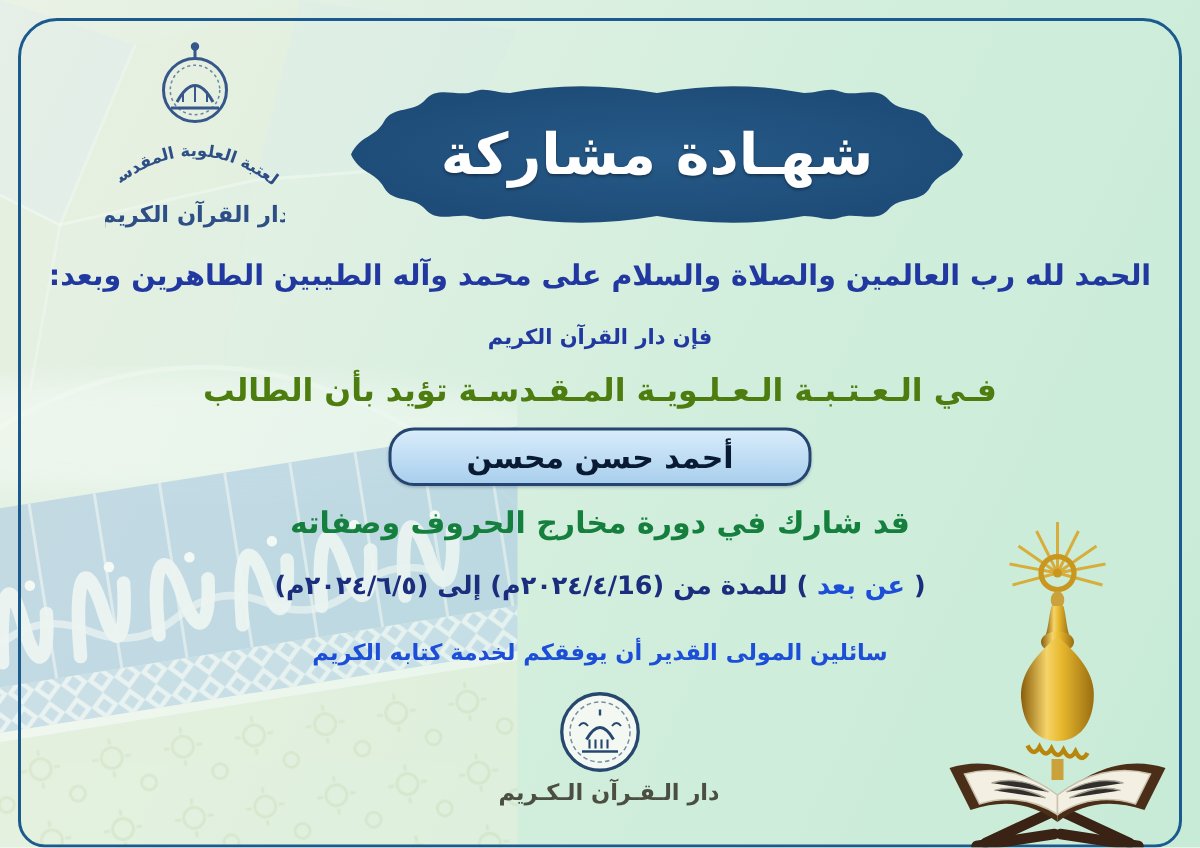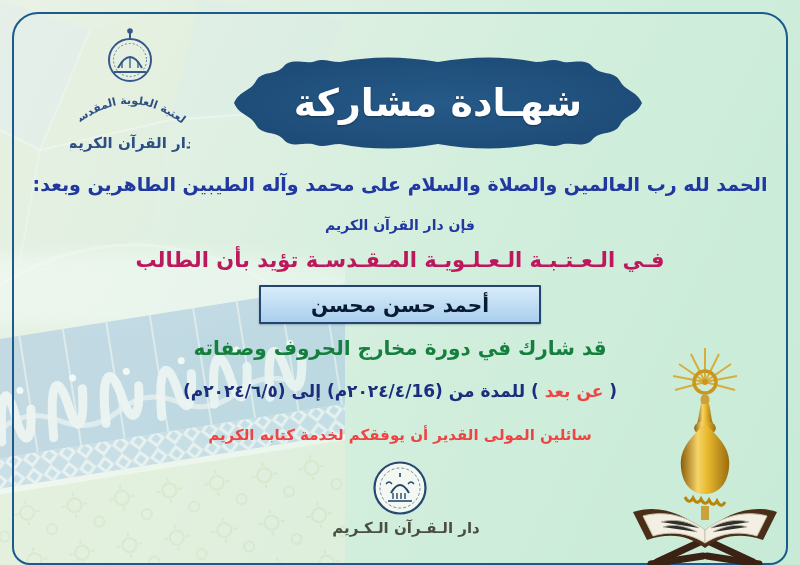--- a/index.html
+++ b/index.html
@@ -17,33 +17,33 @@
   .banner{position:absolute;left:226px;top:50px;width:424px;height:108px;text-decoration:underline;}
   .banner svg{position:absolute;inset:0;}
   .banner-text{
     position:absolute;inset:0;display:flex;align-items:center;justify-content:center;
     color:#ffffff;font-size:38px;font-weight:bold;letter-spacing:1px;
     text-shadow:0 1px 2px rgba(0,0,0,.35);padding-bottom:2px;
   }
   .line{position:absolute;left:0;right:0;text-align:center;font-weight:bold;direction:rtl;}
   .l-praise{top:173px;font-size:19px;color:#2138a0;}
   .l-issuer{top:217px;font-size:14px;color:#2138a0;}
-  .l-authority{top:248px;font-size:21px;color:#be185d;}
+  .l-authority{top:248px;font-size:21px;color:#4d7c0f;}
   .name-box{
     position:absolute;top:285px;left:50%;transform:translateX(-50%);
-    width:278px;height:35px;border:2px solid #24456f;border-radius:1px;
+    width:278px;height:35px;border:2px solid #24456f;border-radius:17px;
     background:linear-gradient(#d8ecfb,#a9cfed);
     display:flex;align-items:center;justify-content:center;
     box-shadow:0 1px 2px rgba(20,40,80,.25);
   }
   .name-box span{font-size:20px;font-weight:800;color:#091a33;direction:rtl;}
   .l-participation{top:336px;font-size:20px;color:#15803d;}
   .l-duration{top:381px;font-size:17px;color:#1b2d7d;}
-  .l-duration .red{color:#ef4444;}
-  .l-closing{top:426px;font-size:15px;color:#ef4444;}
+  .l-duration .red{color:#1d4ed8;}
+  .l-closing{top:426px;font-size:15px;color:#1d4ed8;}
   .footer-seal{position:absolute;top:460px;left:50%;transform:translateX(-50%);width:56px;height:56px;}
   .footer-label{
     position:absolute;top:519px;left:12px;right:0;text-align:center;
     font-size:15px;font-weight:bold;color:#4b4f42;direction:rtl;letter-spacing:1px;
   }
   .quran-art{position:absolute;right:8px;bottom:0;width:175px;height:225px;}
 </style>
 </head>
 <body>
 

